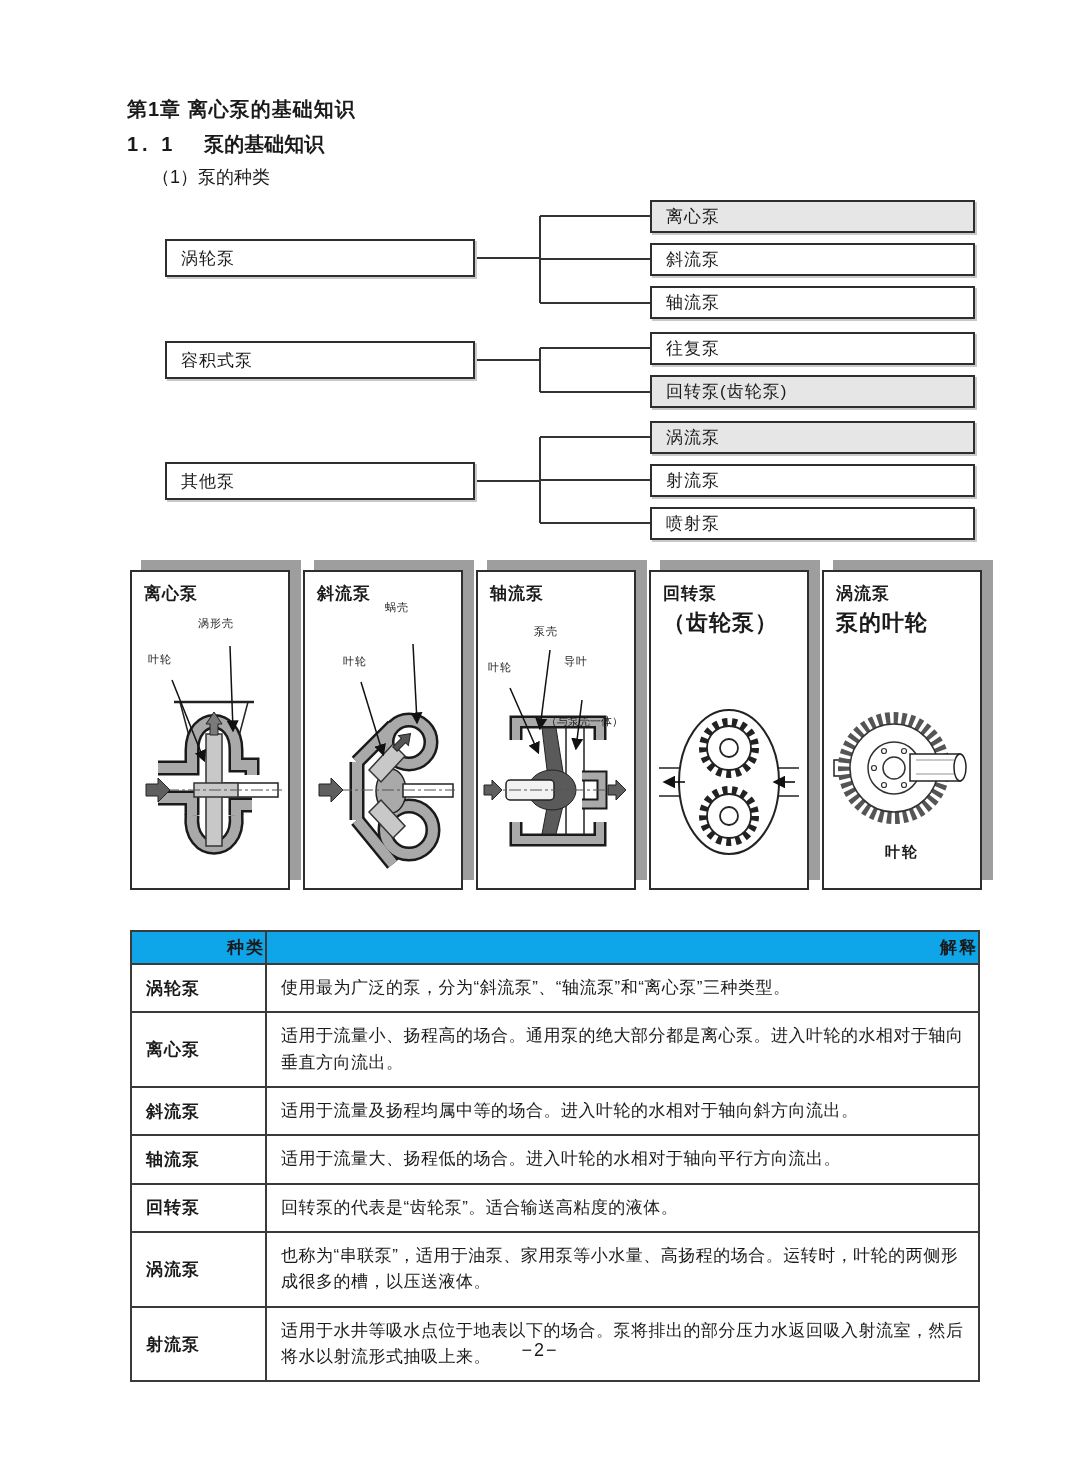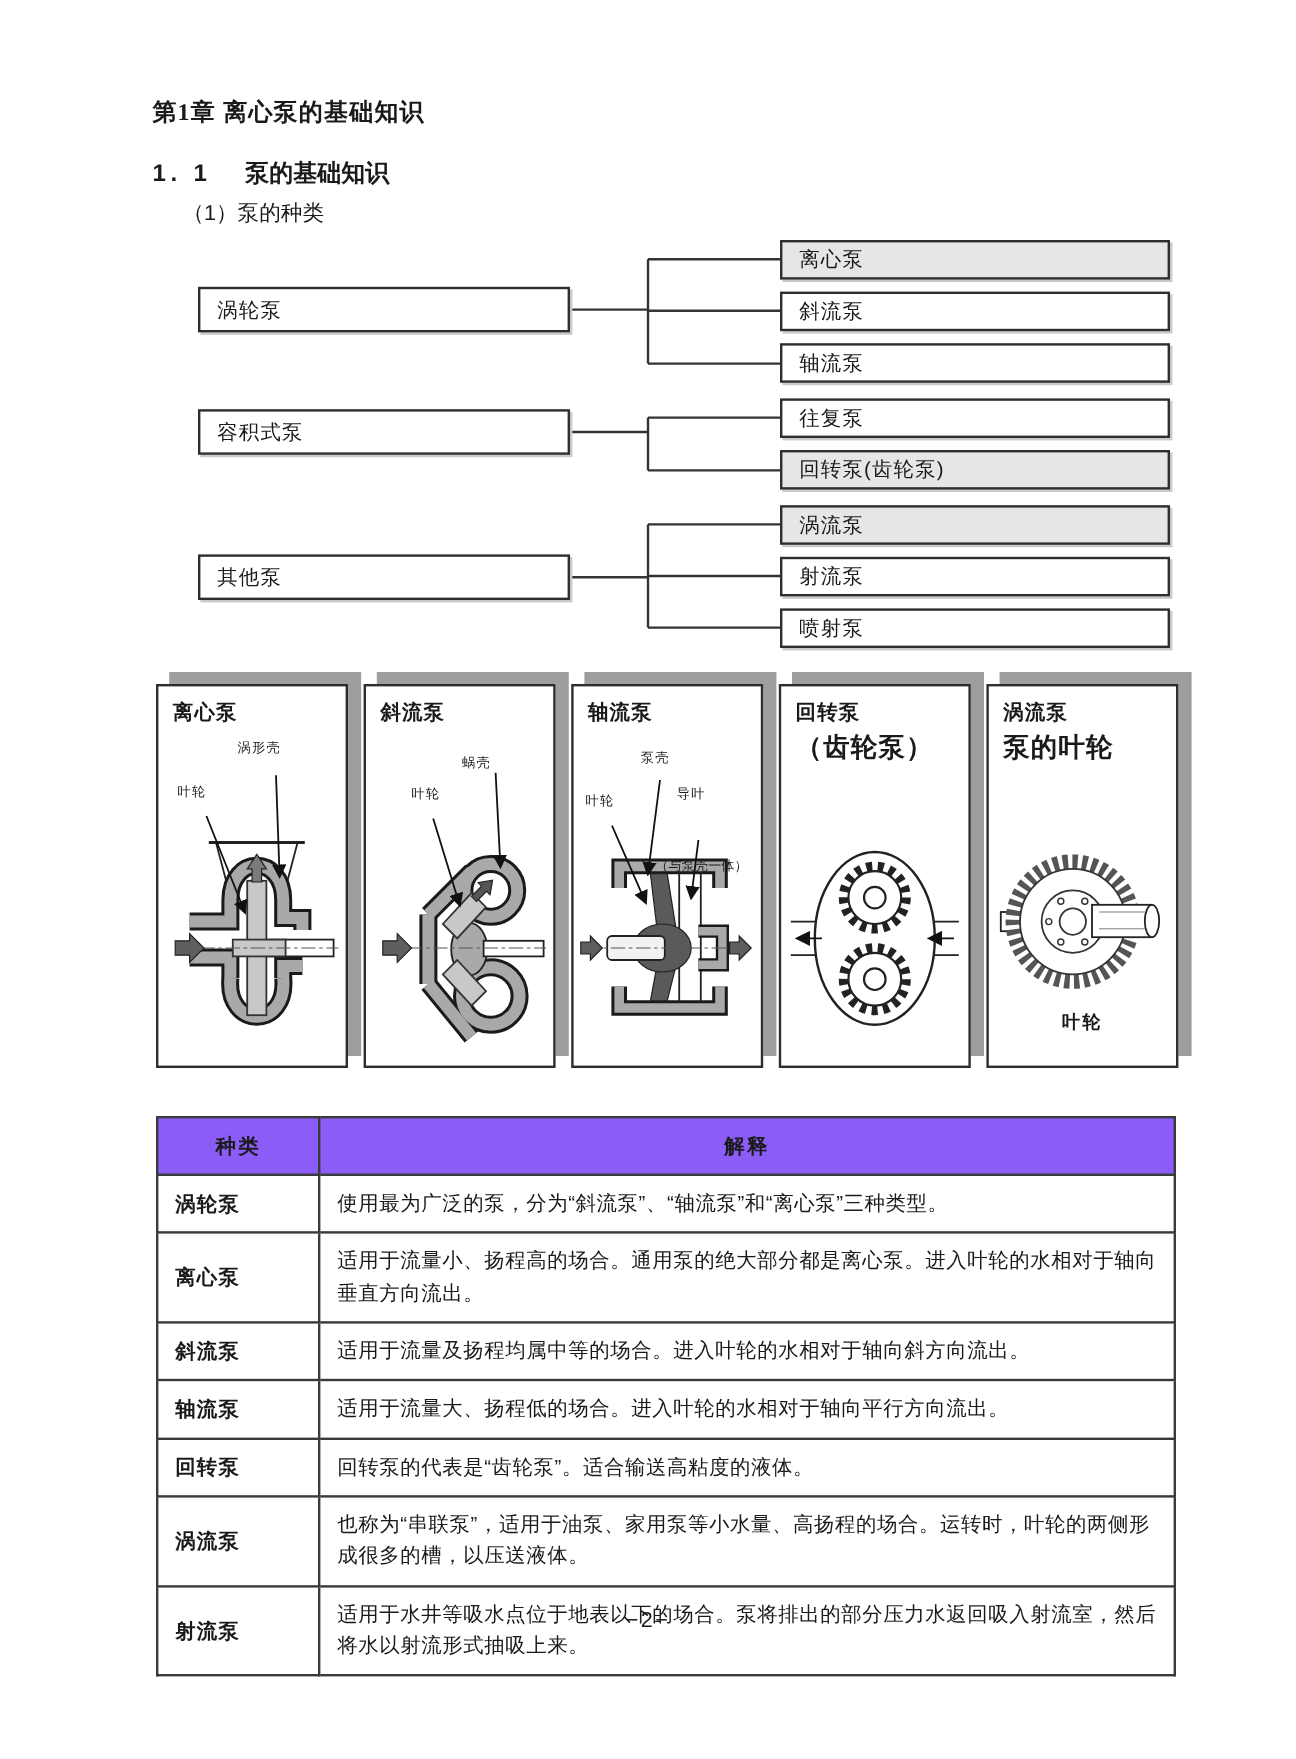--- a/index.html
+++ b/index.html
@@ -5,21 +5,21 @@
   * { margin:0; padding:0; box-sizing:border-box; }
   html,body { background:#ffffff; }
   body {
     width:1080px; height:1466px; position:relative;
     font-family:"Liberation Sans","DejaVu Sans",sans-serif;
     color:#1a1a1a;
   }
   .abs { position:absolute; }
 
   
-  .h-chapter { left:127px; top:80px; font-size:20px; font-weight:bold; letter-spacing:1px;font-family:Liberation Serif, serif; }
+  .h-chapter { left:127px; top:96px; font-size:20px; font-weight:bold; letter-spacing:1px; }
   .h-section { left:127px; top:131px; font-size:20px; font-weight:bold;text-align:right; }
   .h-section .no { margin-right:28px; letter-spacing:4px; }
   .h-subsection { left:152px; top:165px; font-size:18px; }
 
   
   .tree { left:130px; top:200px; width:850px; height:345px; }
   .tree svg.conn { position:absolute; left:0; top:0; }
   .t-box {
     position:absolute; background:#fff; border:2px solid #2e2e2e;
     display:flex; align-items:center; padding-left:14px;
@@ -40,21 +40,21 @@
   .panel-title2 { position:absolute; left:12px; top:36px; font-size:22px; font-weight:bold; letter-spacing:1px; }
   .plabel { position:absolute; font-size:11px; letter-spacing:1px; white-space:nowrap; }
   .plabel.small { font-size:11px; letter-spacing:0;margin-top:36px; }
   .panel-svg { position:absolute; left:0; top:0; width:156px; height:316px; }
   .pcaption { position:absolute; left:0; right:0; bottom:26px; text-align:center; font-size:15px; font-weight:bold; letter-spacing:2px; }
 
   
   .pump-table { left:130px; top:930px; width:850px; border-collapse:collapse; font-size:17px; }
   .pump-table th, .pump-table td { border:2px solid #3a3a3a; vertical-align:middle; }
   .pump-table th {
-    background:#8b5cf6; height:48px; font-weight:bold; text-align:center; letter-spacing:2px;
+    background:#0ea5e9; height:33px; font-weight:bold; text-align:right; letter-spacing:2px;
   }
   .pump-table td.type { width:135px; font-weight:bold; padding:10px 8px 10px 14px; letter-spacing:1px; }
   .pump-table td.desc { padding:10px 14px; line-height:1.55; letter-spacing:0.5px; }
   .pump-table tr.r1 td { height:48px; }
   .pump-table tr.r2 td { height:62px; }
 
   .footer { left:0; top:1340px; width:1080px; text-align:center; font-size:18px; letter-spacing:2px; }
 </style>
 </head>
 <body>
@@ -178,21 +178,21 @@
 
       <g transform="translate(97,170) rotate(-45)">
         <path d="M-10,-3 L2,-3 L2,-7 L12,0 L2,7 L2,3 L-10,3 Z" fill="#555" stroke="#222" stroke-width="1"></path>
       </g>
       <path d="M14,212 L26,212 L26,206 L38,218 L26,230 L26,224 L14,224 Z" fill="#5f5f5f" stroke="#222" stroke-width="1"></path>
 
       <line x1="108" y1="72" x2="112" y2="150" stroke="#111" stroke-width="1.5" marker-end="url(#aw2)"></line>
       <line x1="56" y1="110" x2="78" y2="182" stroke="#111" stroke-width="1.5" marker-end="url(#aw2)"></line>
     </svg>
     <div class="panel-title">斜流泵</div>
-    <div class="plabel" style="left:80px; top:56px">蜗壳</div>
+    <div class="plabel" style="left:80px; top:28px">蜗壳</div>
     <div class="plabel" style="left:38px; top:82px">叶轮</div>
   </div>
 
   <div class="panel">
     <svg class="panel-svg" viewBox="0 0 156 316">
       <defs>
         <marker id="aw3" viewBox="0 0 10 10" refX="8" refY="5" markerWidth="8" markerHeight="8" orient="auto">
           <path d="M0,0 L10,5 L0,10 z" fill="#111"></path>
         </marker>
       </defs>

